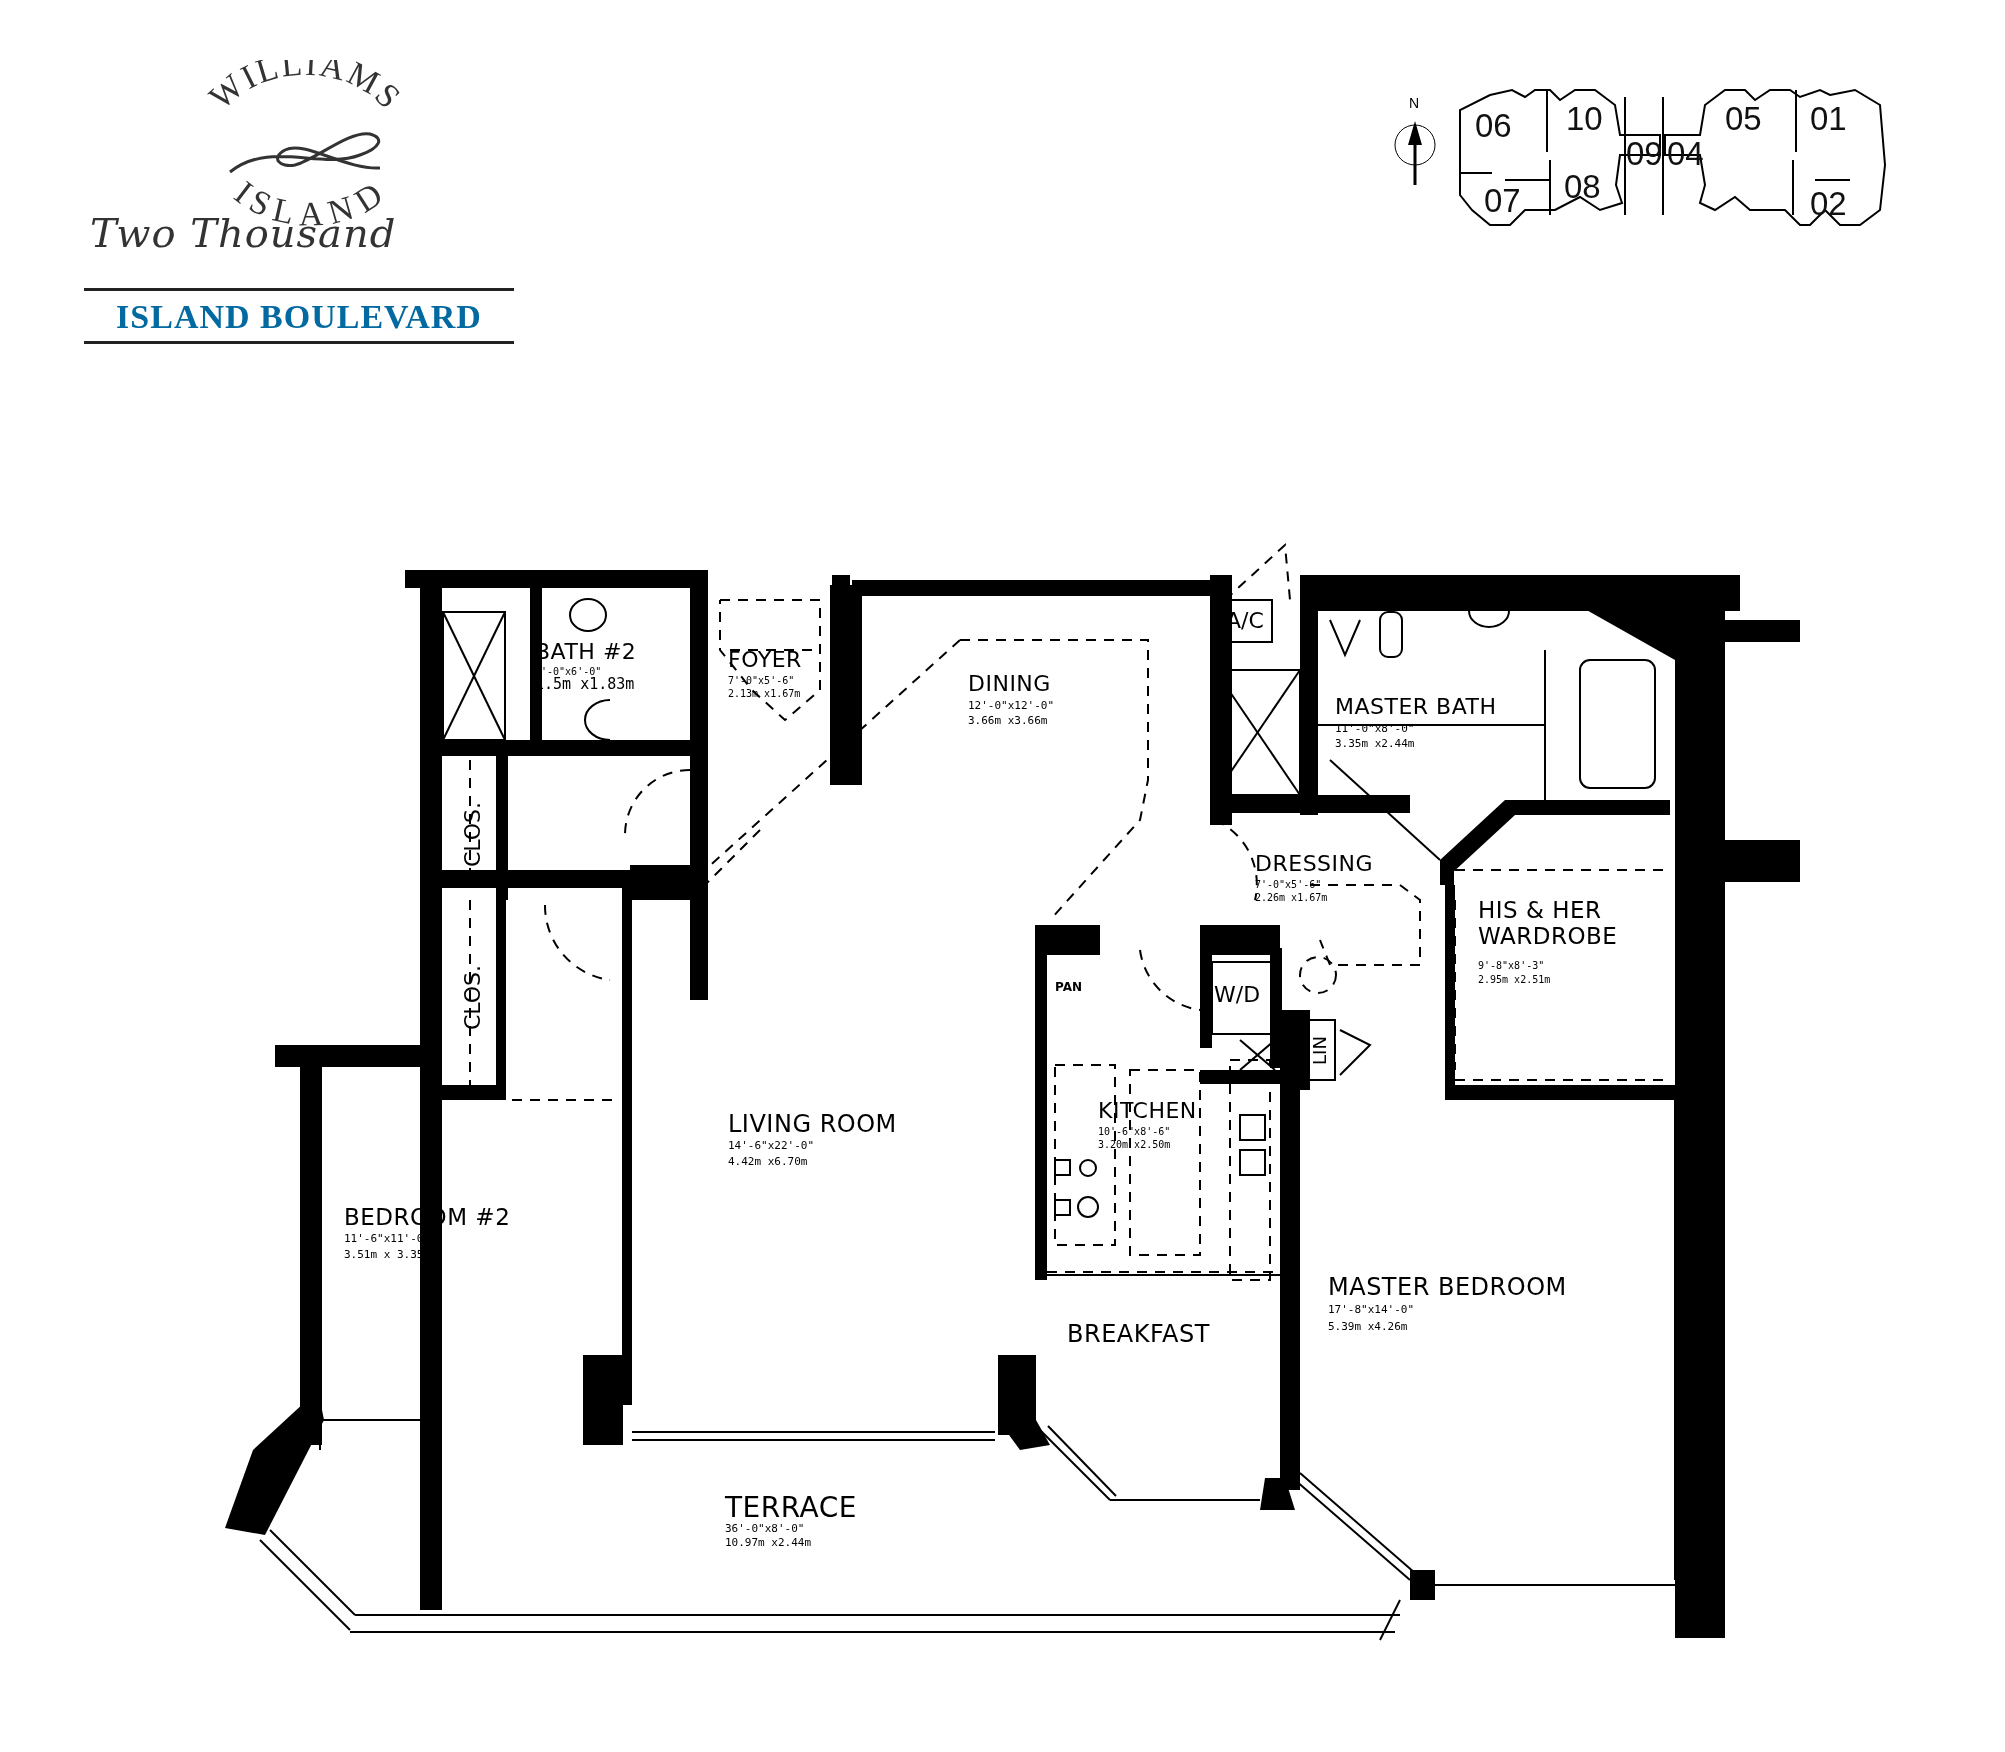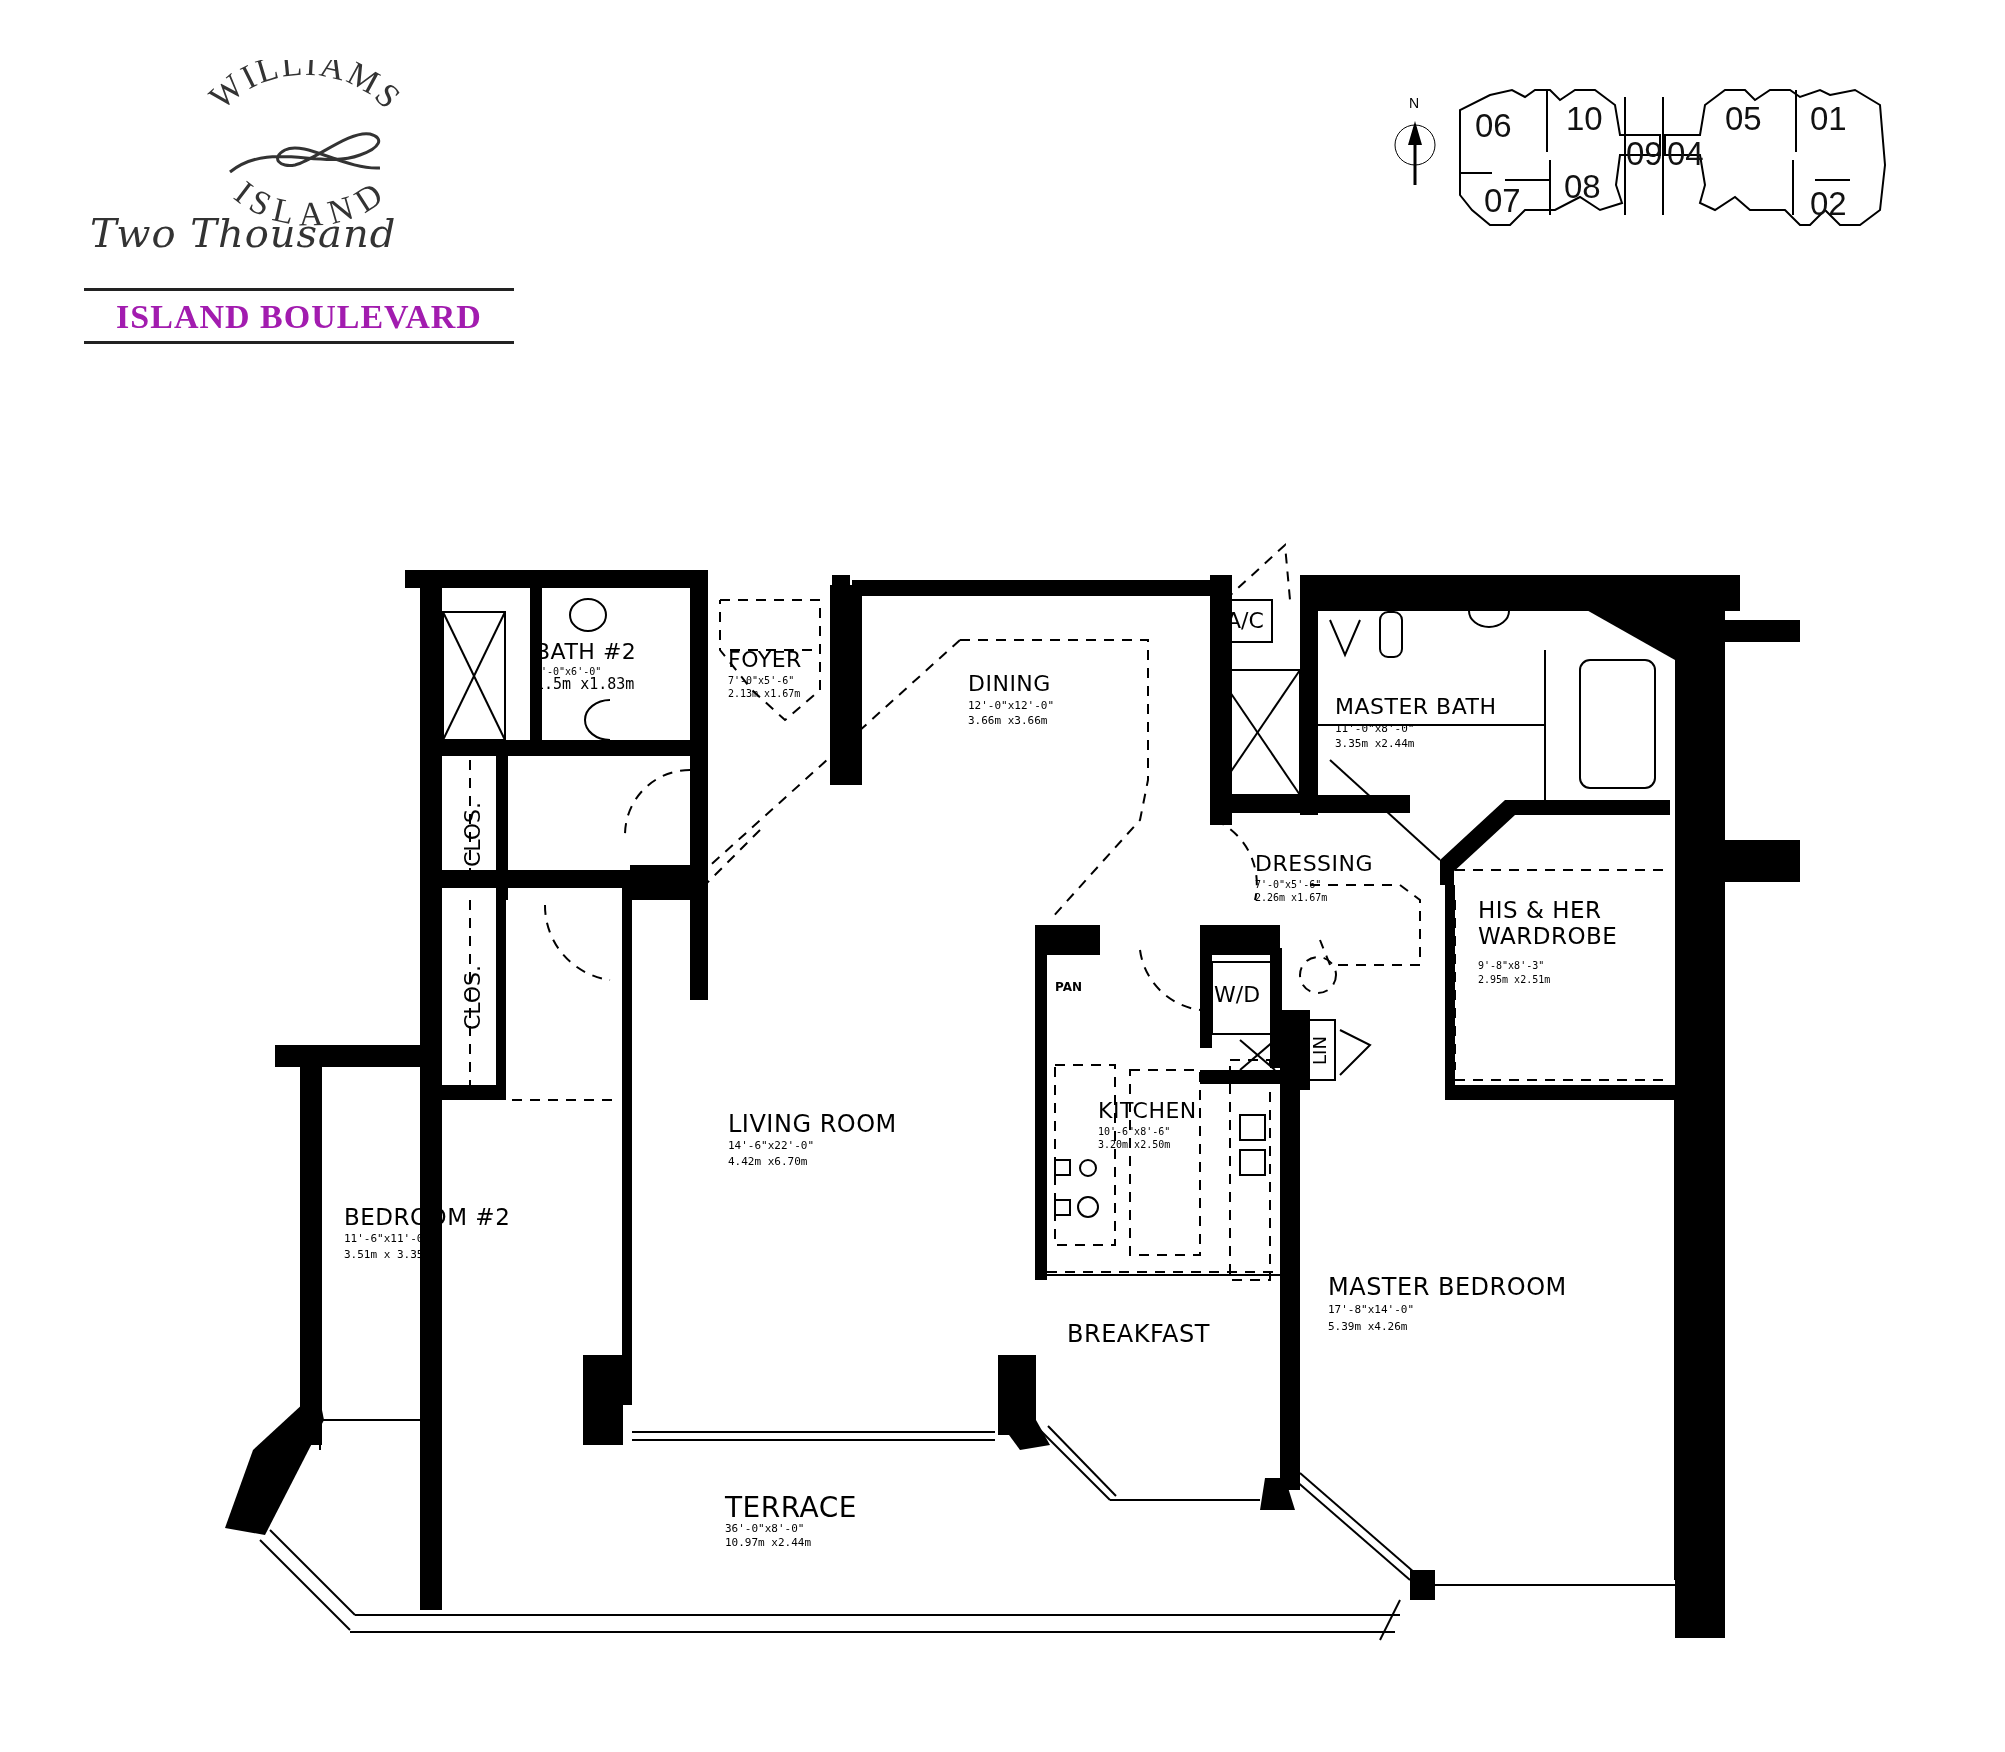--- a/index.html
+++ b/index.html
@@ -3,21 +3,21 @@
   <meta charset="utf-8">
   <style>
     html, body { margin: 0; padding: 0; background: #ffffff; }
     body { width: 2005px; height: 1752px; position: relative; overflow: hidden; font-family: "Liberation Sans", sans-serif; color: #000; }
     .abs { position: absolute; }
     
     .logo { left: 80px; top: 60px; width: 440px; height: 290px; }
     .logo svg { position: absolute; left: 0; top: 0; }
     .logo .script { position: absolute; left: 10px; top: 150px; width: 420px; text-align: left; font-family: "DejaVu Serif", serif; font-style: italic; font-size: 40px; color: #333; letter-spacing: 1px; }
     .logo .rule { position: absolute; left: 4px; width: 430px; height: 3px; background: #222; }
-    .logo .blvd { position: absolute; left: 4px; top: 238px; width: 430px; text-align: center; font-family: "Liberation Serif", serif; font-weight: bold; font-size: 34px; color: #a21caf; letter-spacing: 1px; }
+    .logo .blvd { position: absolute; left: 4px; top: 238px; width: 430px; text-align: center; font-family: "Liberation Serif", serif; font-weight: bold; font-size: 34px; color: #0369a1; letter-spacing: 1px; }
     
     .keyplan { left: 1380px; top: 85px; width: 540px; height: 160px; }
     .keyplan .lbl { position: absolute; font-family: "Liberation Sans", sans-serif; font-size: 33px; color: #111; }
     .compass-n { position: absolute; font-size: 14px; }
     
     .room { position: absolute; text-align: left; white-space: nowrap; }
     .room .nm { font-family: "DejaVu Sans", sans-serif; font-size: 25px; letter-spacing: 0.5px; line-height: 28px; }
     .room .dim { font-family: "DejaVu Sans Mono", monospace; font-size: 12px; line-height: 17px; }
     .vlabel { position: absolute; font-family: "DejaVu Sans", sans-serif; font-size: 22px; transform: rotate(-90deg); transform-origin: center center; white-space: nowrap; }
     .small-lbl { position: absolute; font-family: "DejaVu Sans", sans-serif; white-space: nowrap; }

